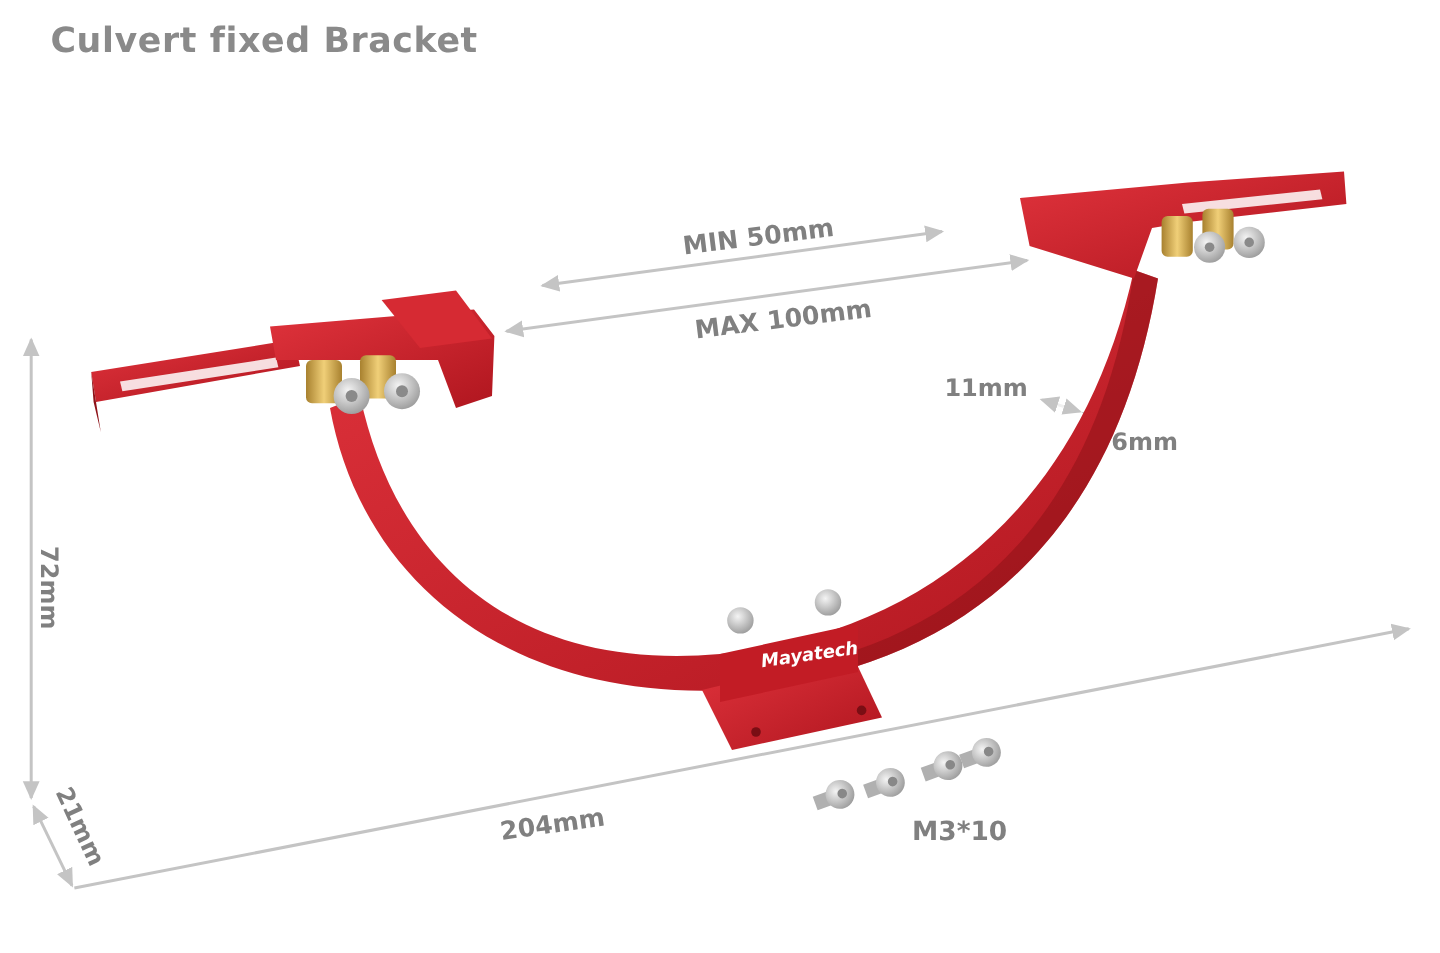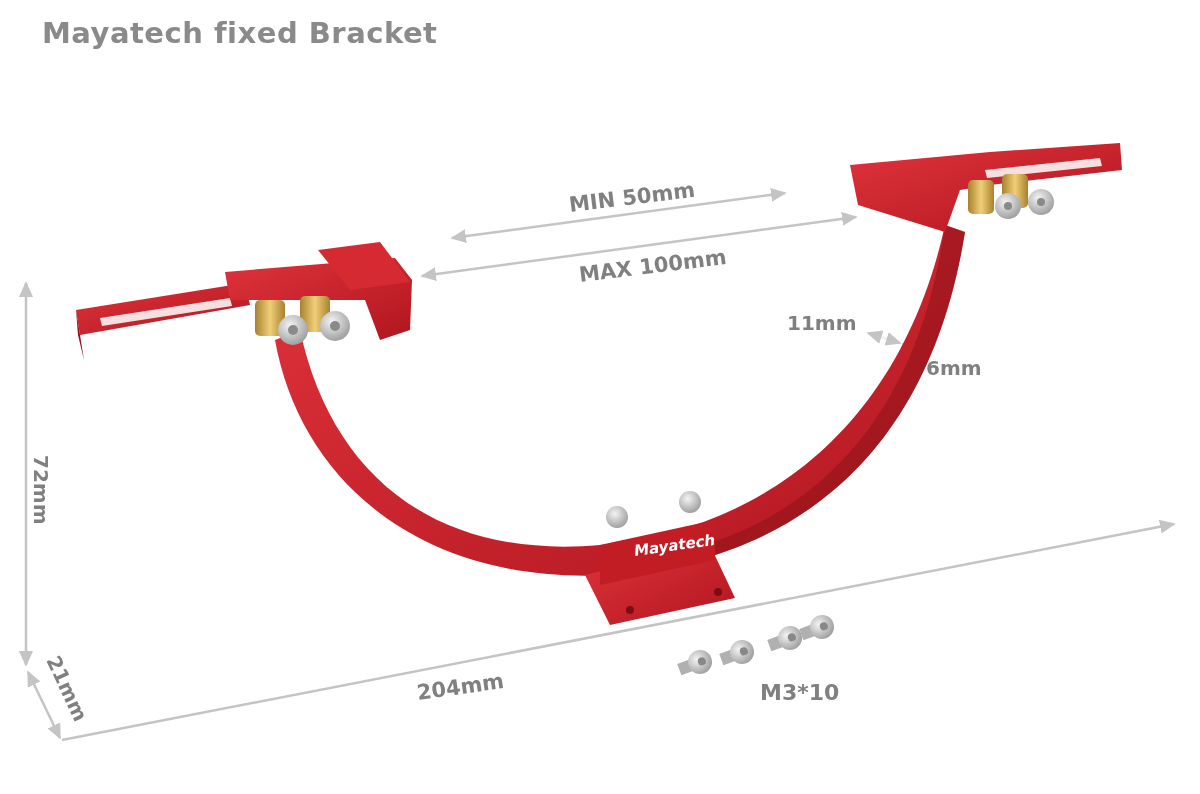--- a/index.html
+++ b/index.html
@@ -4,21 +4,21 @@
 <style>
   html, body { margin:0; padding:0; background:#ffffff; }
   body { width:1200px; height:794px; position:relative; overflow:hidden; font-family:"DejaVu Sans", sans-serif; }
   #title { position:absolute; left:42px; top:16px; font-size:29px; font-weight:bold; color:#8a8a8a; letter-spacing:0.5px; }
   svg.scene { position:absolute; left:0; top:0; }
   .dim { font-family:"DejaVu Sans", sans-serif; font-weight:bold; fill:#808080; }
 </style>
 </head>
 <body>
 
-<div id="title">Mayatech fixed Bracket</div>
+<div id="title">Culvert fixed Bracket</div>
 
 <svg class="scene" width="1200" height="794" viewBox="0 0 1200 794">
   <defs>
     <marker id="arr" viewBox="0 0 10 10" refX="8" refY="5" markerWidth="7" markerHeight="7" orient="auto-start-reverse">
       <path d="M0,1 L9,5 L0,9 z" fill="#c4c4c4"></path>
     </marker>
     <linearGradient id="redg" x1="0" y1="0" x2="1" y2="1">
       <stop offset="0" stop-color="#e0333c"></stop>
       <stop offset="1" stop-color="#b0161f"></stop>
     </linearGradient>

